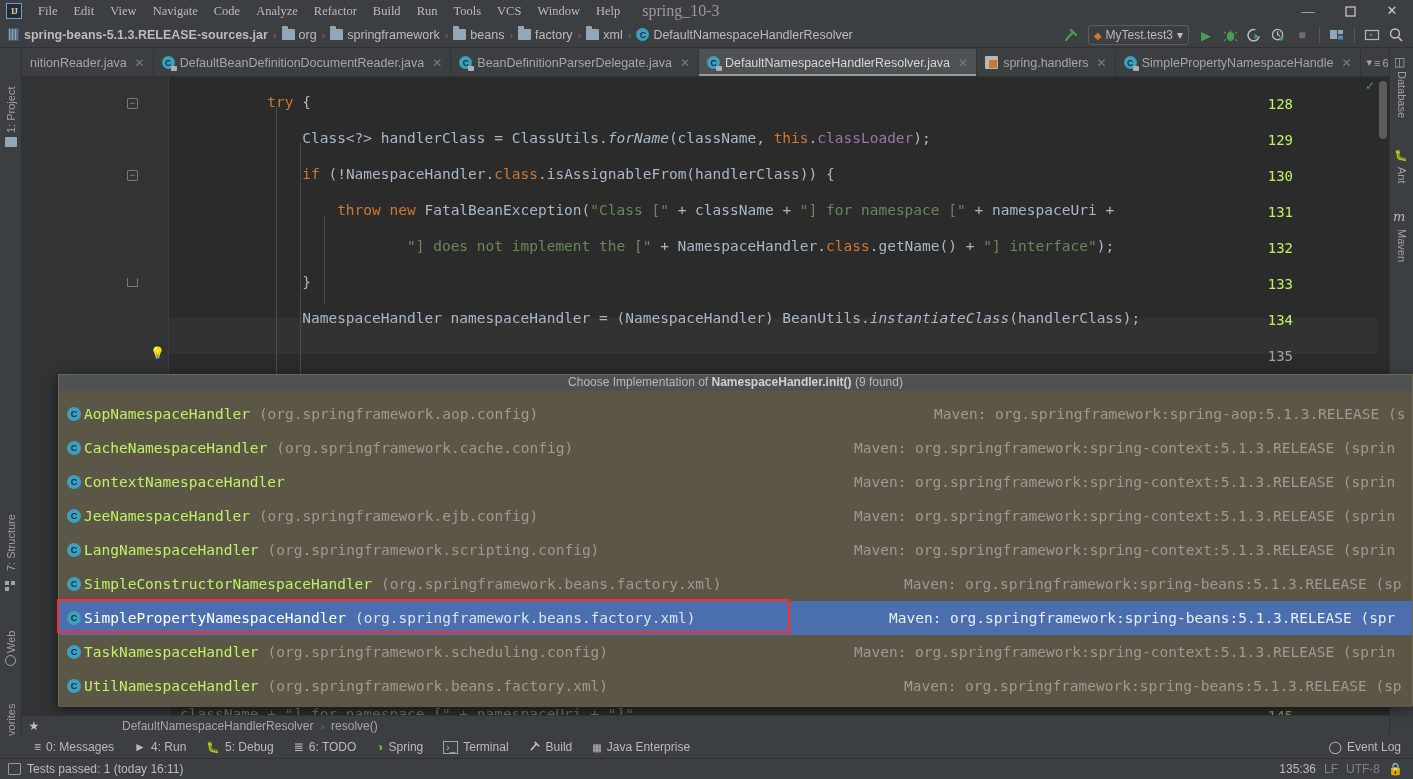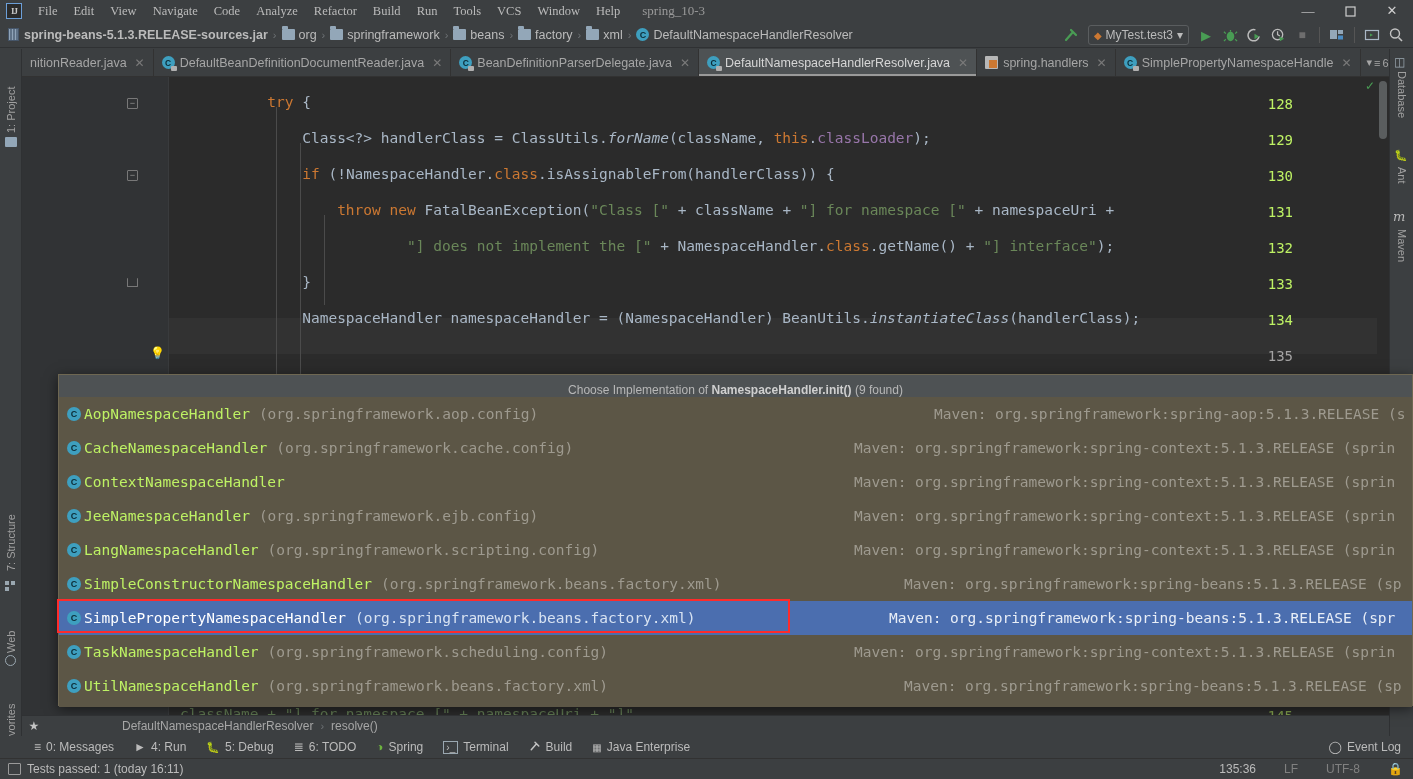--- a/index.html
+++ b/index.html
@@ -20,21 +20,21 @@
   .ij-logo {
     width: 16px; height: 16px; margin-left: 6px; margin-right: 8px;
     border: 1px solid #6c9fd8; background: #2b2b2b;
     font-size: 9px; color: #c8c8c8; font-weight: bold;
     display: flex; align-items: center; justify-content: center;
     letter-spacing: -1px;
   }
   .menu-item {
     font-size: 12.5px; color: #bbbbbb; padding: 2px 8px; white-space: nowrap;
   }
-  .proj-name { font-size: 13px; color: #9a9a9a; padding-left: 14px; }
+  .proj-name { font-size: 16px; color: #9a9a9a; padding-left: 14px; }
   .win-ctrls {
     position: absolute; right: 0; top: 0; height: 22px;
     display: flex; align-items: center;
   }
   .win-btn {
     width: 42px; height: 22px; display: flex; align-items: center;
     justify-content: center; color: #cfcfcf; font-size: 13px;
   }
 
   
@@ -186,23 +186,23 @@
   }
   .hl-token { background: #344134; }
 
   
   .popup {
     position: absolute; left: 58px; top: 374px; width: 1355px; height: 332px;
     background: #5c5646; border: 1px solid #6e6752;
     box-shadow: 0 3px 12px rgba(0,0,0,.55);
   }
   .popup-hdr {
-    position: absolute; left: 0; top: 0; width: 100%; height: 22px;
+    position: absolute; left: 0; top: 0; width: 100%; height: 16px;
     background: #4e5254; color: #b7b7b7; font-size: 12px;
-    display: flex; align-items: flex-end; justify-content: center;
+    display: flex; align-items: flex-start; justify-content: center;
   }
   .popup-hdr b { color: #cfcfcf; }
   .popup-list {
     position: absolute; left: 0; top: 22px; width: 100%; height: 310px;
     background: #5c5646;
   }
   .plist-row {
     position: relative; height: 34px; display: flex; align-items: center;
     padding-left: 8px;
   }
@@ -252,21 +252,21 @@
   }
   .evtlog { margin-left: auto; display: flex; align-items: center; gap: 5px; padding-right: 12px; }
 
   
   .statusbar {
     position: absolute; left: 0; top: 758px; width: 1413px; height: 21px;
     background: #3c3f41; display: flex; align-items: center;
     font-size: 12px; color: #bbbbbb; border-top: 1px solid #323232;
   }
   .sb-left { display: flex; align-items: center; gap: 6px; padding-left: 8px; }
-  .sb-right { margin-left: auto; display: flex; align-items: center; gap: 28px; padding-right: 10px; }
+  .sb-right { margin-left: auto; display: flex; align-items: center; gap: 8px; padding-right: 10px; }
   .sb-dim { color: #808080; }
   .sb-ico {
     width: 13px; height: 12px; border: 1px solid #9a9a9a; border-radius: 1px;
     display: inline-block;
   }
   .lock-ico { color: #a6a6a6; font-size: 12px; }
   
   .scroll-track {
     position: absolute; right: 0; top: 0; width: 12px; height: 638px;
     background: #2b2b2b;

